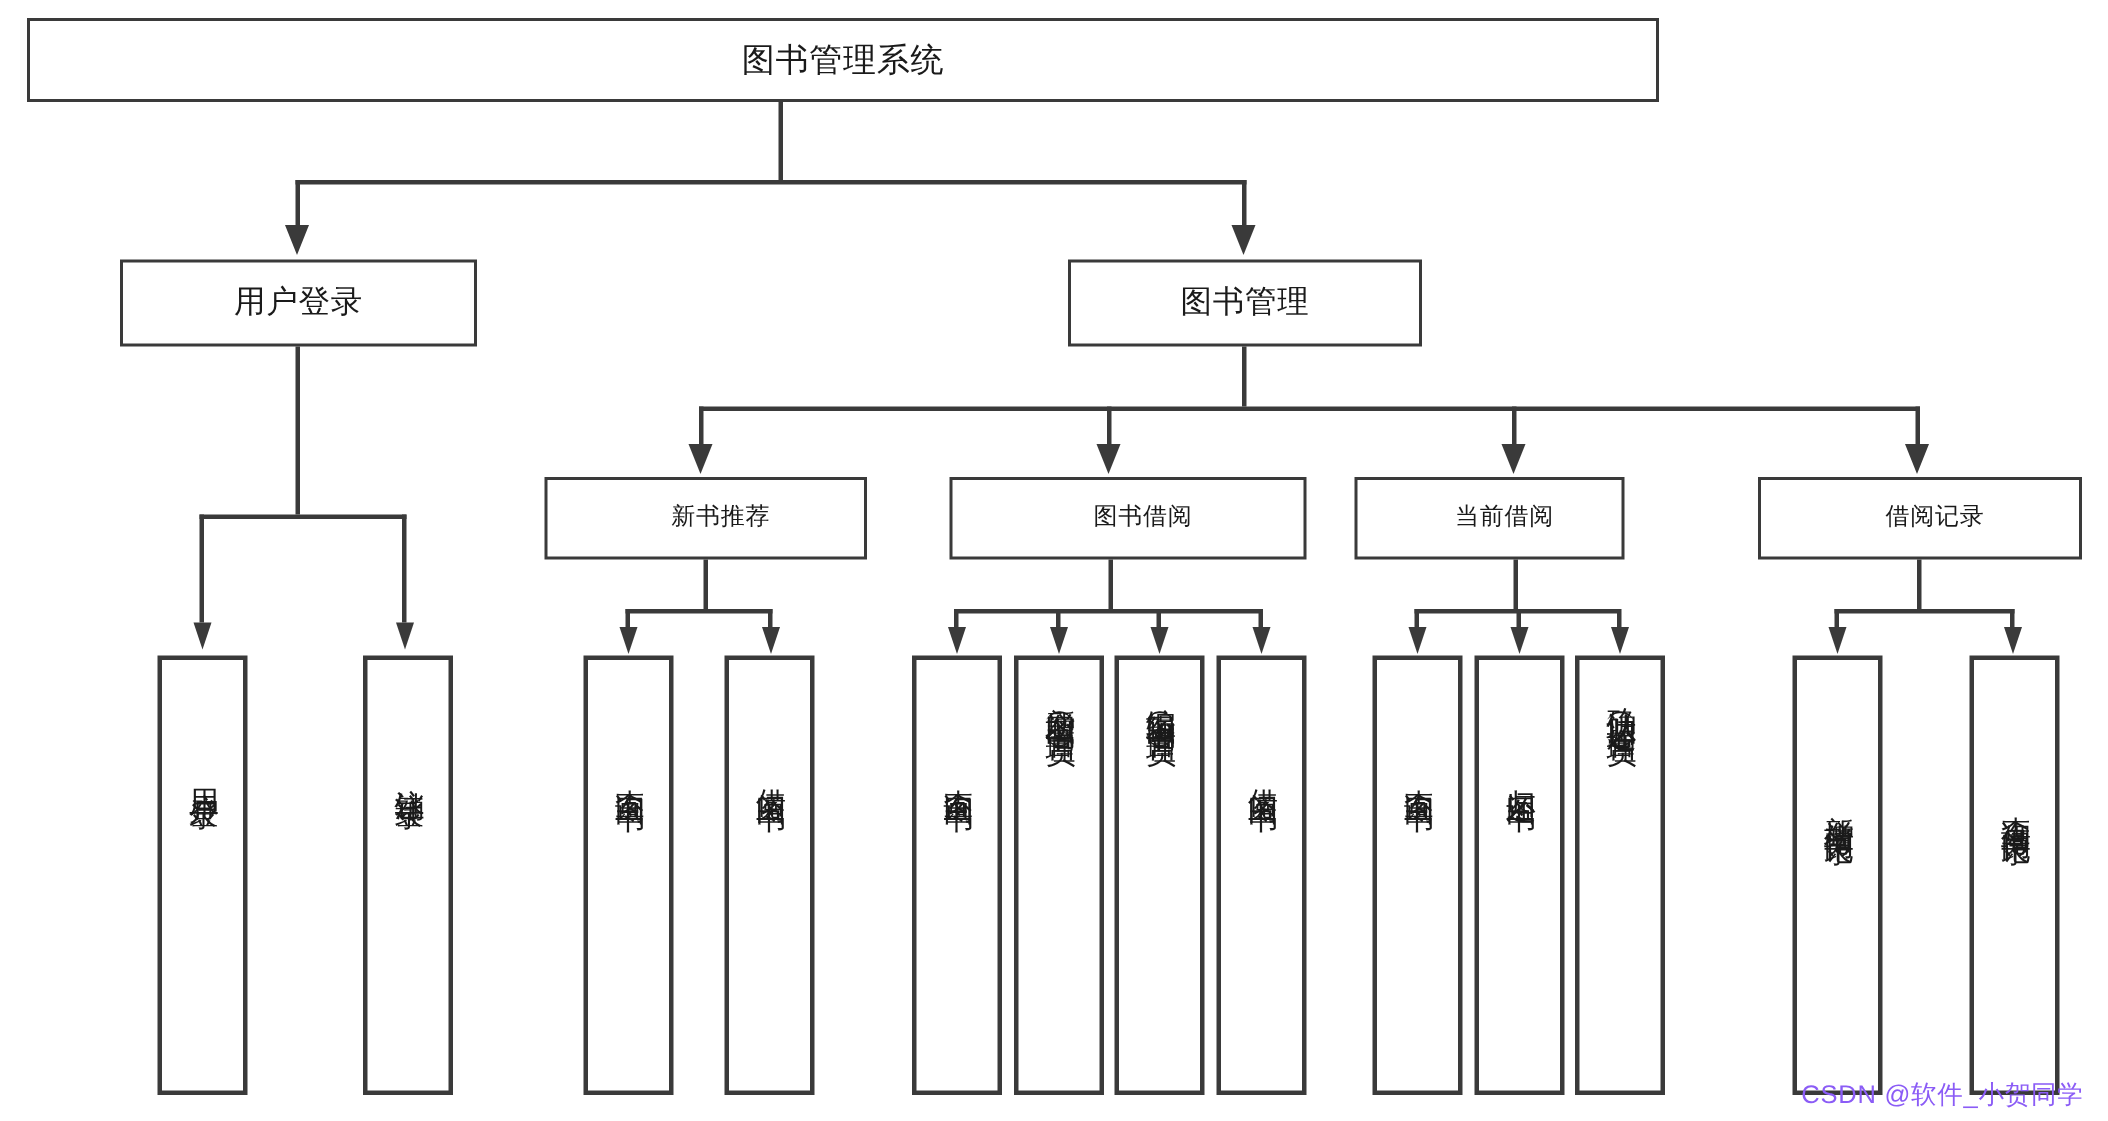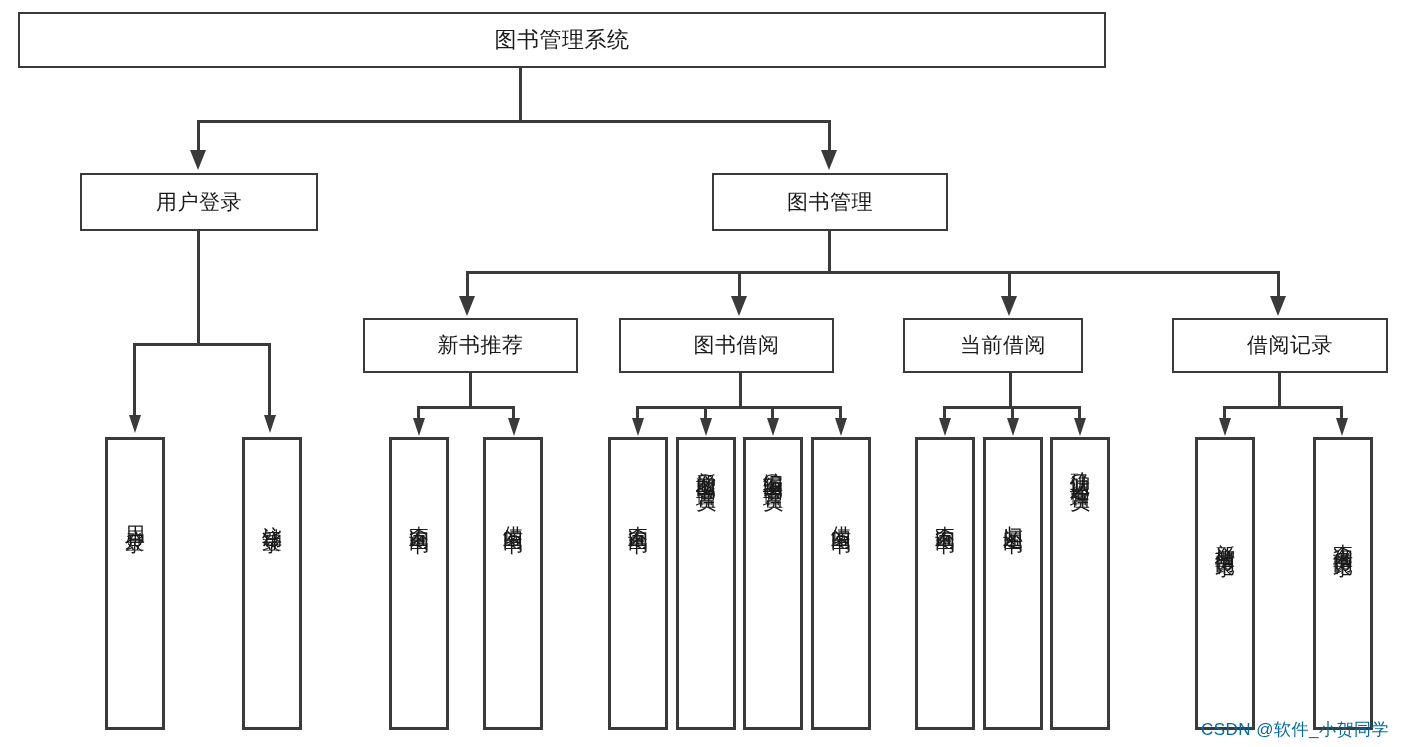--- a/index.html
+++ b/index.html
@@ -28,21 +28,21 @@
     display: flex;
     align-items: center;
     justify-content: center;
     font-size: 21px;
     line-height: 1.15;
     letter-spacing: 0.5px;
     white-space: nowrap;
   }
   .node.root      { font-size: 22px; }
   .node.level2    { font-size: 21px; }
-  .node.level3    { font-size: 21px; padding-left: 20px; }
+  .node.level3    { font-size: 16px; padding-left: 20px; }
 
   
   .node.leaf {
     font-size: 20px;
     align-items: flex-start;
     justify-content: center;
     padding-top: 16px;
     border-width: 3px;
   }
   .node.leaf .vtext {
@@ -78,21 +78,21 @@
     border-right-width: 6px;
     border-top-width: 18px;
   }
 
   
   #watermark {
     position: absolute;
     right: 16px;
     bottom: 6px;
     font-size: 17px;
-    color: #0369a1;
+    color: #8b5cf6;
     white-space: nowrap;
     letter-spacing: 0.5px;
     pointer-events: none;
   }
 </style>
 </head>
 <body>
 
 <div id="canvas">
 
@@ -136,21 +136,21 @@
 
   <div class="vline" style="left:1008px; top:271px; width:3px; height:25px;"></div>
   <div class="arrow" style="left:1001px; top:296px;"></div>
 
   <div class="vline" style="left:1277px; top:271px; width:3px; height:25px;"></div>
   <div class="arrow" style="left:1270px; top:296px;"></div>
 
   <div class="node level3" style="left:363px; top:318px; width:215px; height:55px;">
     <span>新书推荐</span>
   </div>
-  <div class="node level3" style="left:619px; top:318px; width:215px; height:55px;text-align:right;">
+  <div class="node level3" style="left:633px; top:318px; width:238px; height:55px;text-align:right;">
     <span>图书借阅</span>
   </div>
   <div class="node level3" style="left:903px; top:318px; width:180px; height:55px;">
     <span>当前借阅</span>
   </div>
   <div class="node level3" style="left:1172px; top:318px; width:216px; height:55px;">
     <span>借阅记录</span>
   </div>
 
   <div class="vline" style="left:469px; top:373px; width:3px; height:33px;"></div>

